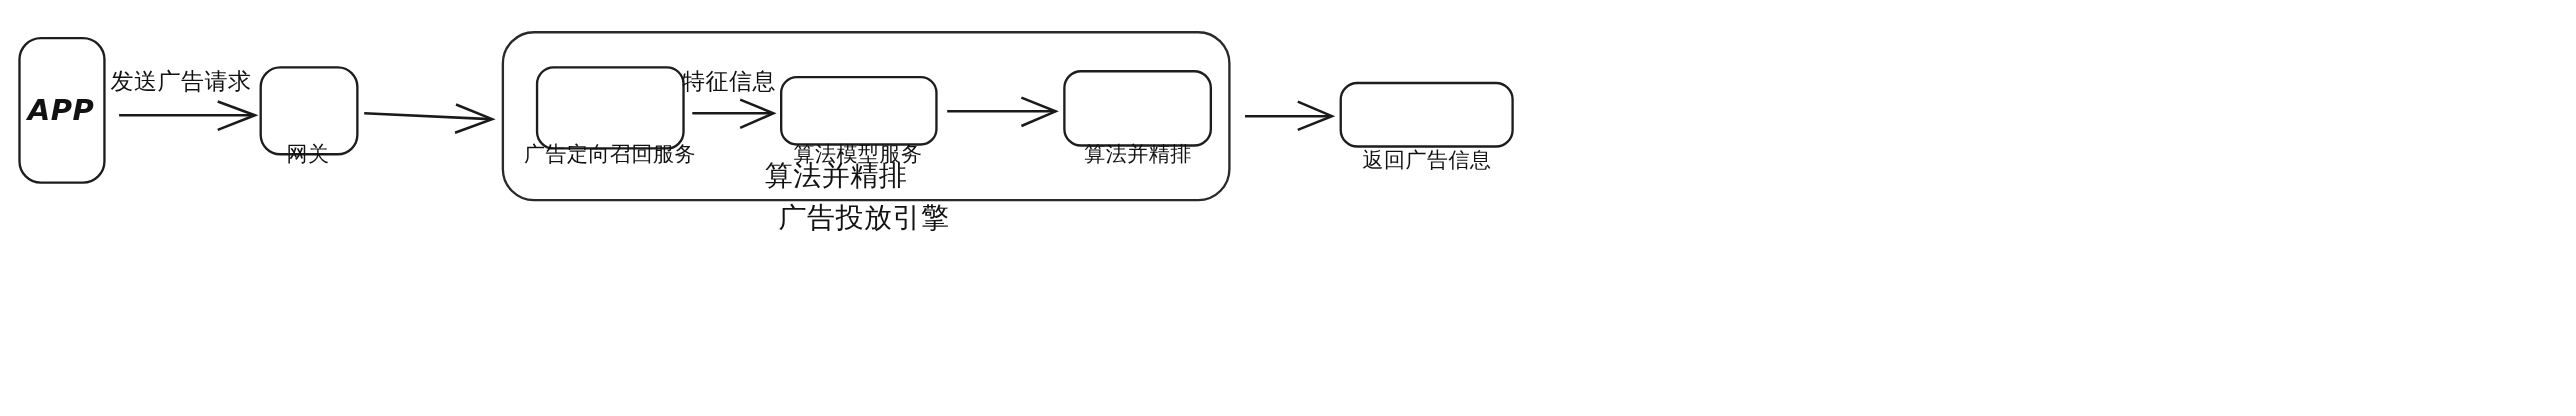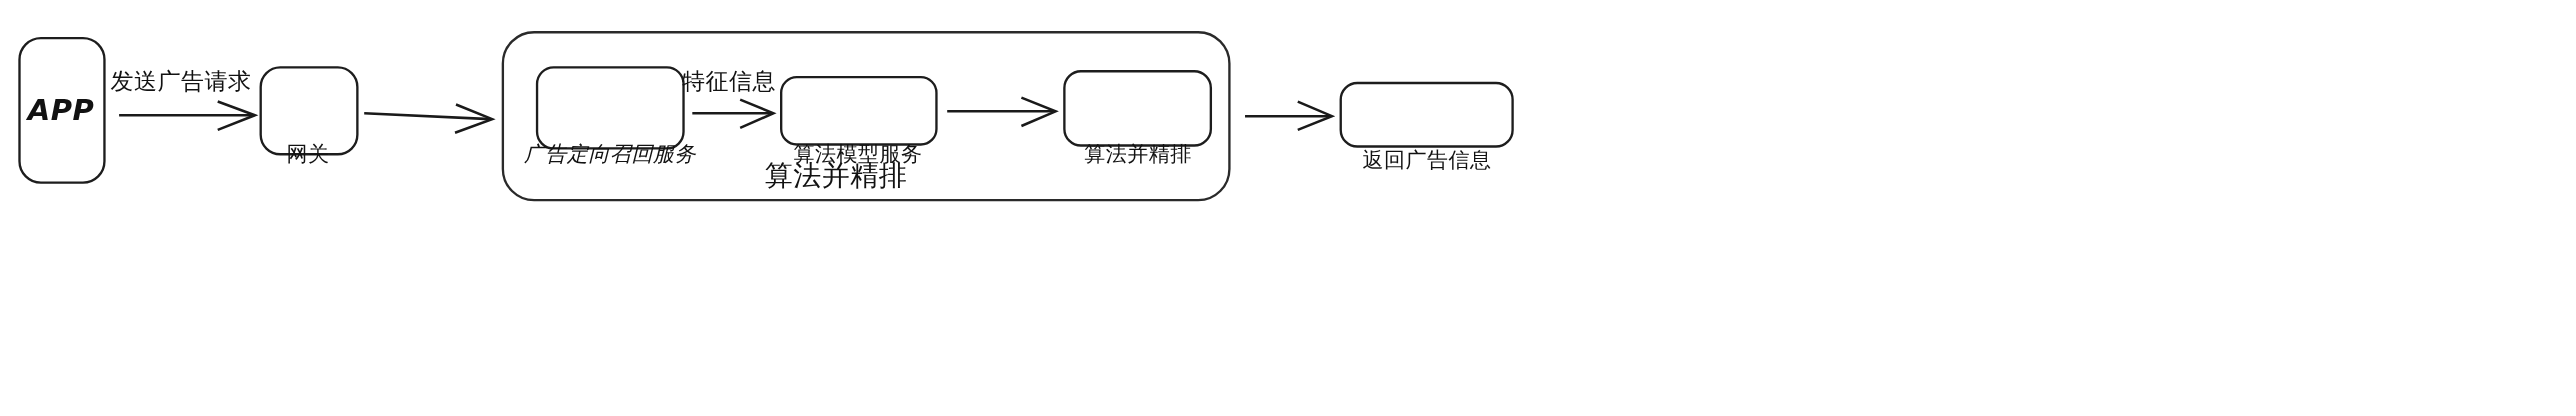--- a/index.html
+++ b/index.html
@@ -116,29 +116,30 @@
 
     <line class="conn" x1="1274" y1="119" x2="1361" y2="119"></line>
     <polyline class="head" points="1328,104 1363,119 1328,133"></polyline>
 
   </svg>
 
   <div class="lbl app-label" style="left:61px; top:110px;">APP</div>
 
   <div class="lbl node-label" style="left:308px; top:110px;">网关</div>
 
-  <div class="lbl node-label" style="left:610px; top:110px;font-style:italic;">广告定向召回服务</div>
+  <div class="lbl node-label" style="left:610px; top:110px;">广告定向召回服务</div>
 
   <div class="lbl node-label" style="left:858px; top:110px;text-align:center;">算法模型服务</div>
 
   <div class="lbl node-label" style="left:1138px; top:110px;">算法并精排</div>
 
   <div class="lbl node-label" style="left:1427px; top:116px;">返回广告信息</div>
 
   <div class="lbl edge-label" style="left:181px; top:81px;">发送广告请求</div>
 
   <div class="lbl edge-label" style="left:729px; top:81px;">特征信息</div>
 
   <div class="lbl group-label" style="left:836px; top:176px;">算法并精排</div>
 
+  <div class="lbl group-label" style="left:864px; top:218px;">广告投放引擎</div>
 
 </div>
 
 
 </body></html>

